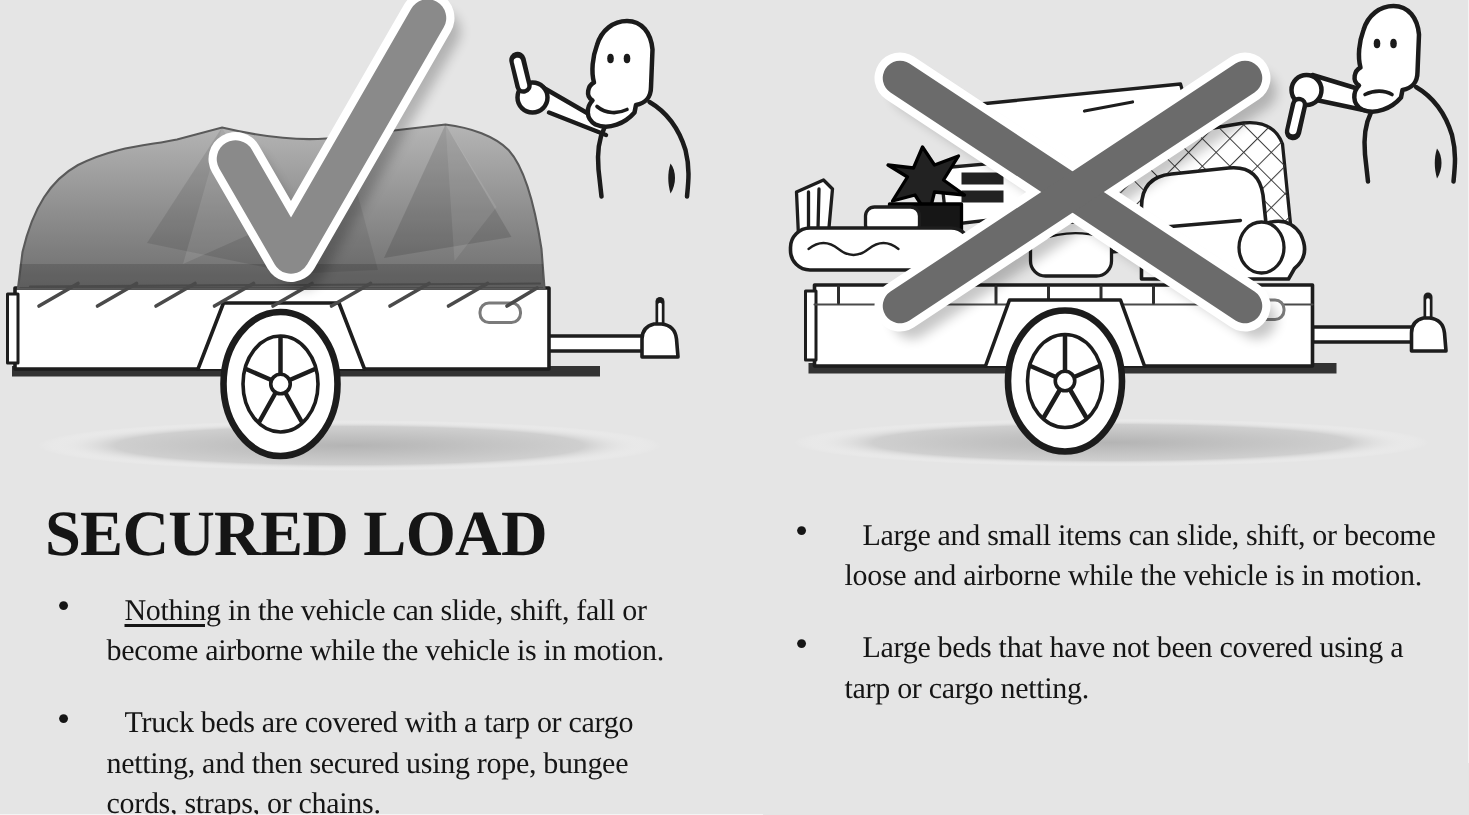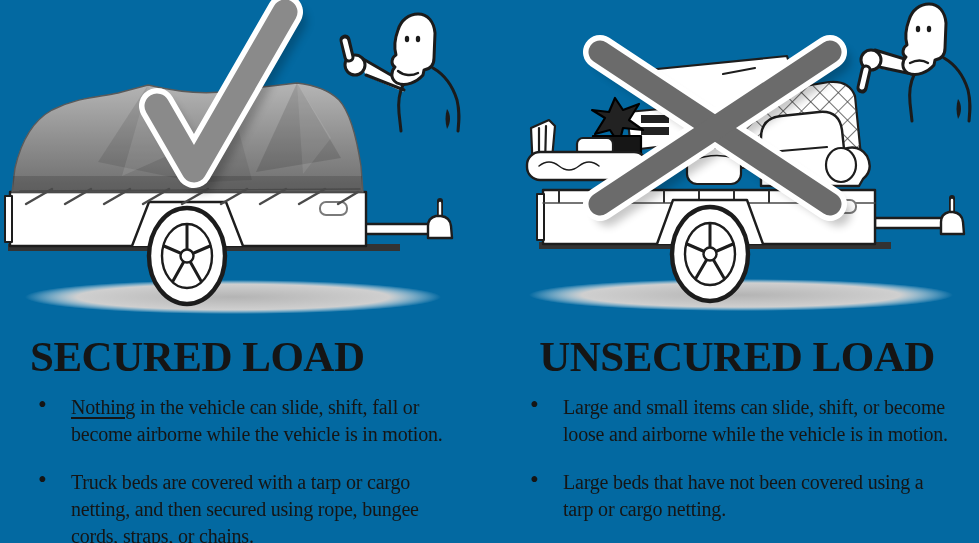--- a/index.html
+++ b/index.html
@@ -1,33 +1,33 @@
 <!DOCTYPE html>
 <html><head>
 <meta charset="utf-8">
 <style>
   html,body{margin:0;padding:0;background:#fff;}
-  #page{position:relative;width:979px;height:543px;background:#0369a1;overflow:hidden;
+  #page{position:relative;width:979px;height:543px;background:#e5e5e5;overflow:hidden;
         font-family:"Liberation Serif","DejaVu Serif",serif;color:#151515;}
   .panel{position:absolute;top:0;height:543px;}
   #panel-left{left:0;width:489px;}
   #panel-right{left:489px;width:490px;}
   .art{display:block;width:100%;height:330px;}
   .title{font-weight:bold;font-size:43px;line-height:46px;letter-spacing:-.5px;
          white-space:nowrap;margin:4px 0 0 0;}
   #panel-left .title{padding-left:30px;}
   #panel-right .title{text-align:center;padding-left:6px;}
   .bullets{margin:14px 0 0 0;padding:0;list-style:none;}
   #panel-left .bullets{margin-left:38px;margin-right:10px;}
   #panel-right .bullets{margin-left:41px;margin-right:6px;}
   .bullets li{position:relative;padding-left:33px;margin-bottom:21px;}
   .dot{position:absolute;left:0;top:-3px;font-size:25px;line-height:27px;}
   .bullets p{margin:0;font-size:20px;line-height:27px;letter-spacing:-.2px;
              white-space:pre-line;}
-  .bullets u{text-underline-offset:3px;}
+  .bullets u{text-underline-offset:3px;margin-left:12px;}
 </style>
 </head>
 <body>
 
 <div id="page">
 
   <div class="panel" id="panel-left">
     <svg class="art" viewBox="0 0 489 330">
       <defs>
         <linearGradient id="tarpGrad" x1="0" y1="0" x2="0" y2="1">
@@ -239,21 +239,20 @@
                  L445,65 C439,72 428,77 419,73 Z" fill="#fff"></path>
         <path d="M421,63 C427,60 434,60 439,63" stroke-width="2.4"></path>
         <ellipse cx="429" cy="29" rx="2.2" ry="3.2" fill="#1b1b1b" stroke="none"></ellipse>
         <ellipse cx="440" cy="29" rx="2.2" ry="3.2" fill="#1b1b1b" stroke="none"></ellipse>
         <path d="M455,58 C467,65 475,77 479,90 C482,102 481,111 480,121"></path>
         <path d="M425,75 C421,83 420,92 421,103 L423,121"></path>
         <path d="M469,99 C473,104 473,113 469,119 C467,112 467,105 469,99 Z" fill="#1b1b1b" stroke="none"></path>
       </g>
     </svg>
 
-    <div class="title">UNSECURED LOAD</div>
 
     <ul class="bullets">
       <li>
         <span class="dot">•</span>
         <p><u></u><span>Large and small items can slide, shift, or become
 loose and airborne while the vehicle is in motion.</span></p>
       </li>
       <li>
         <span class="dot">•</span>
         <p><u></u><span>Large beds that have not been covered using a

